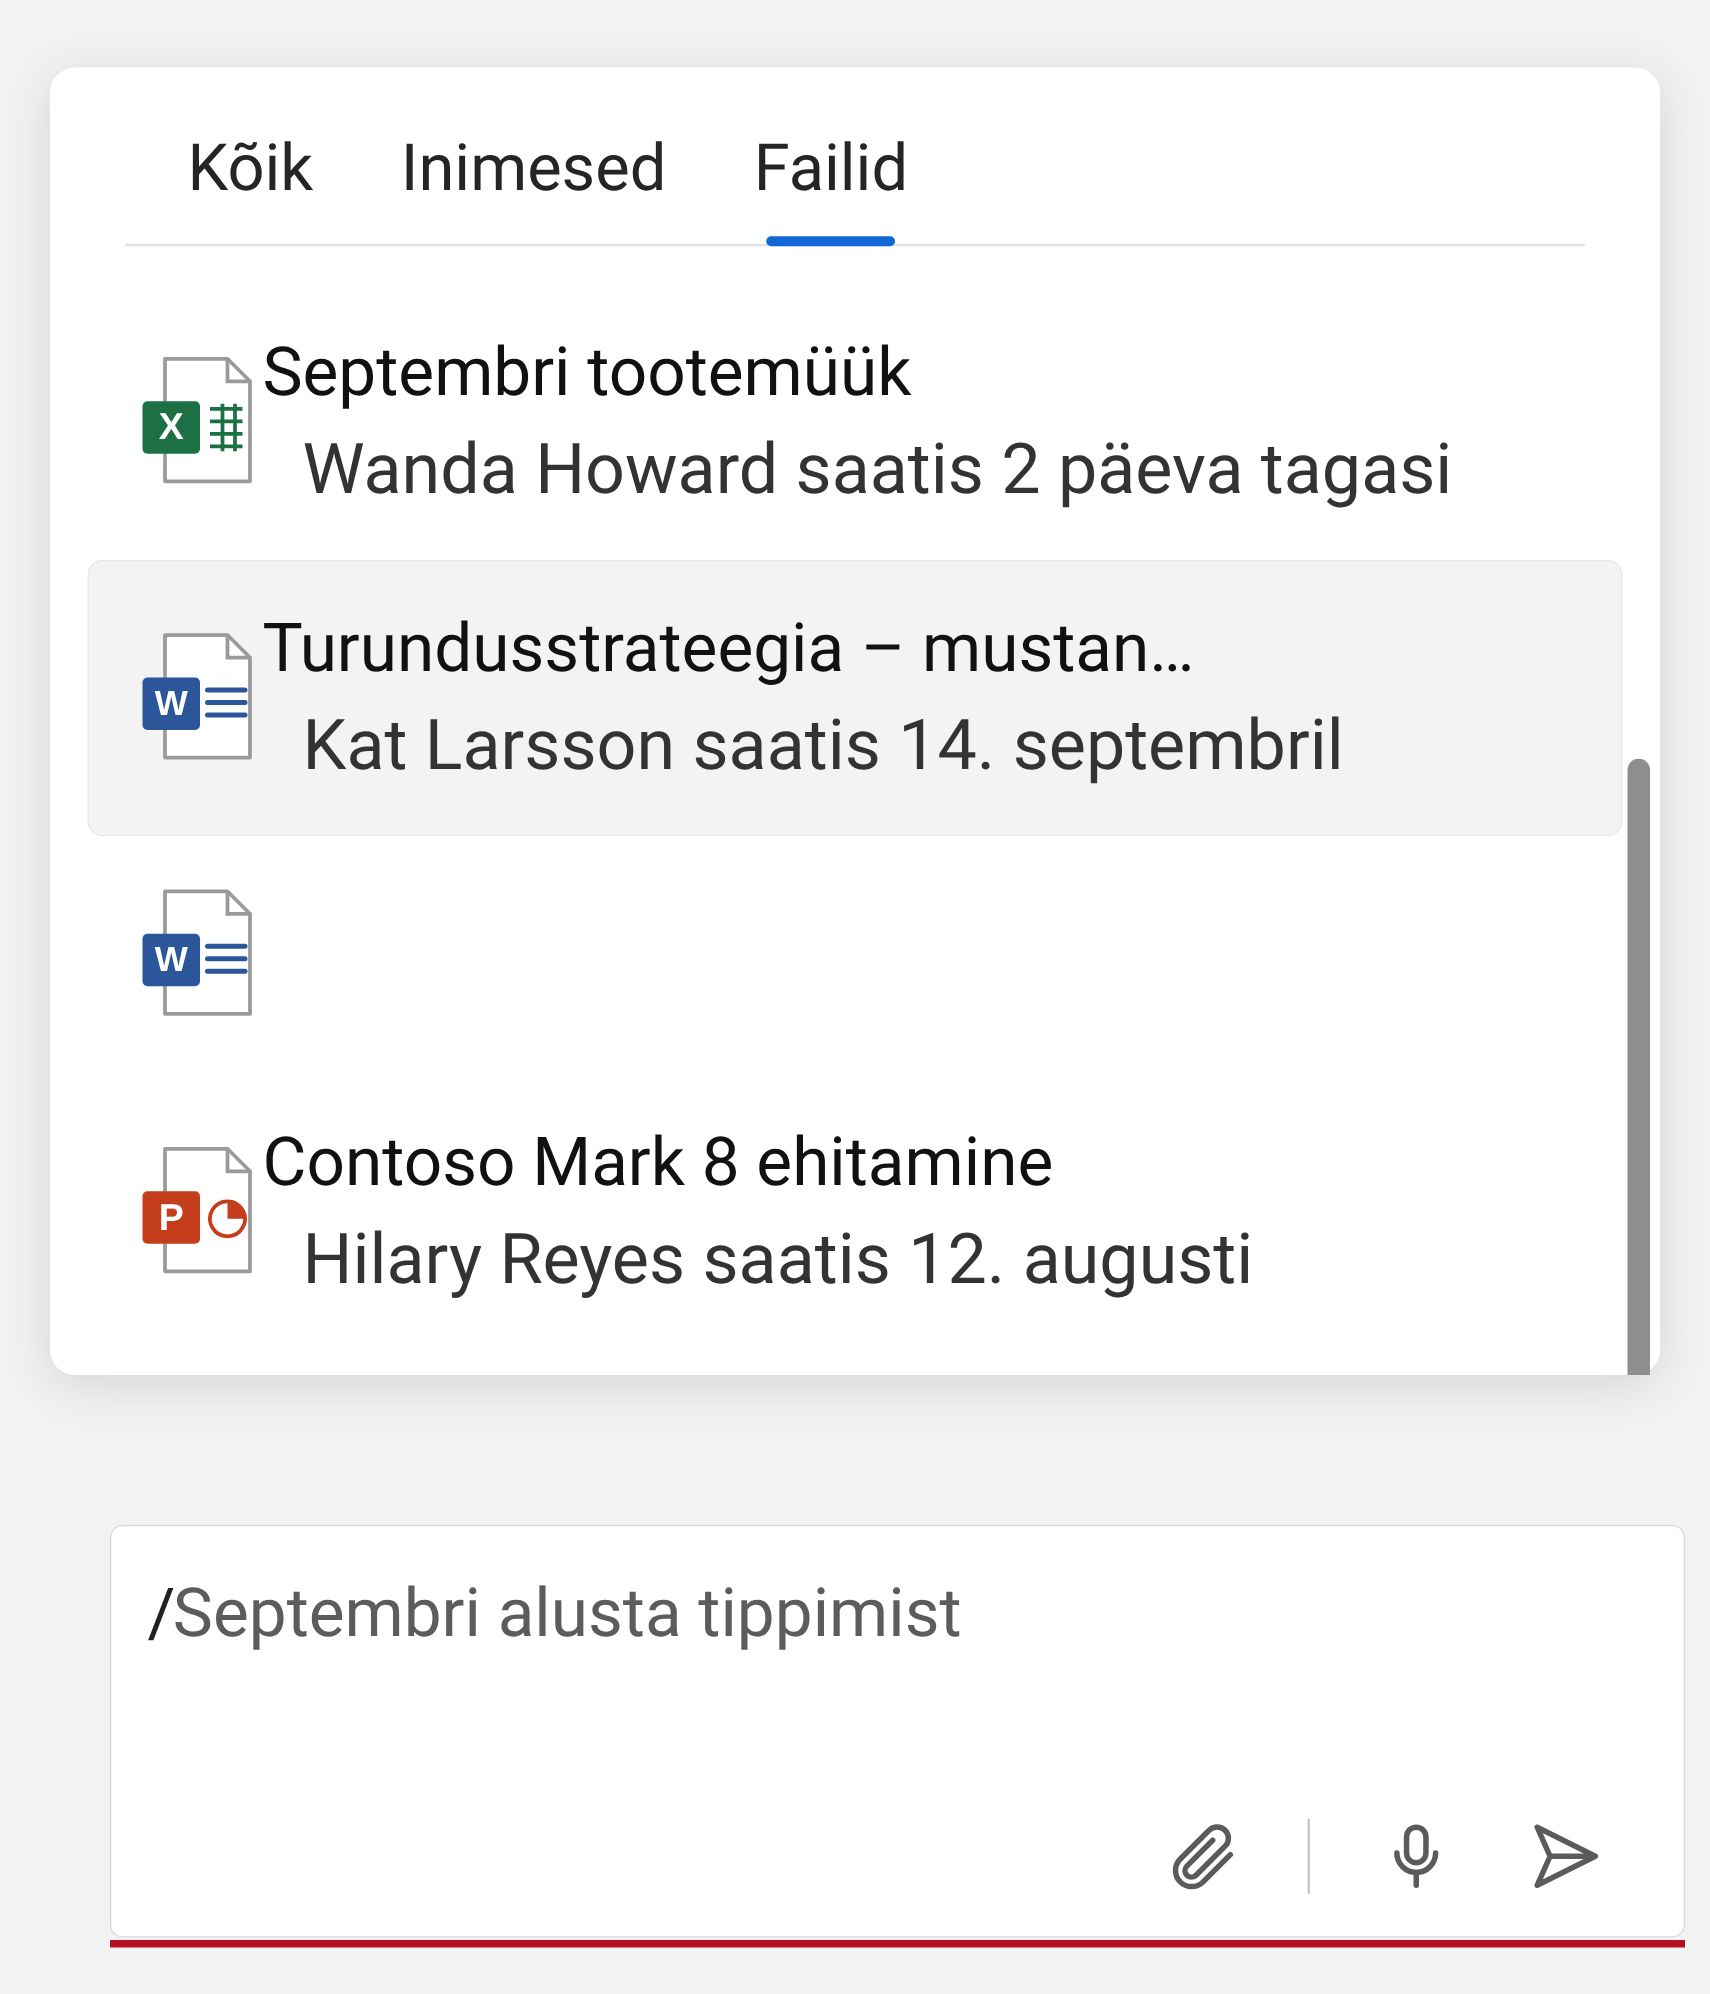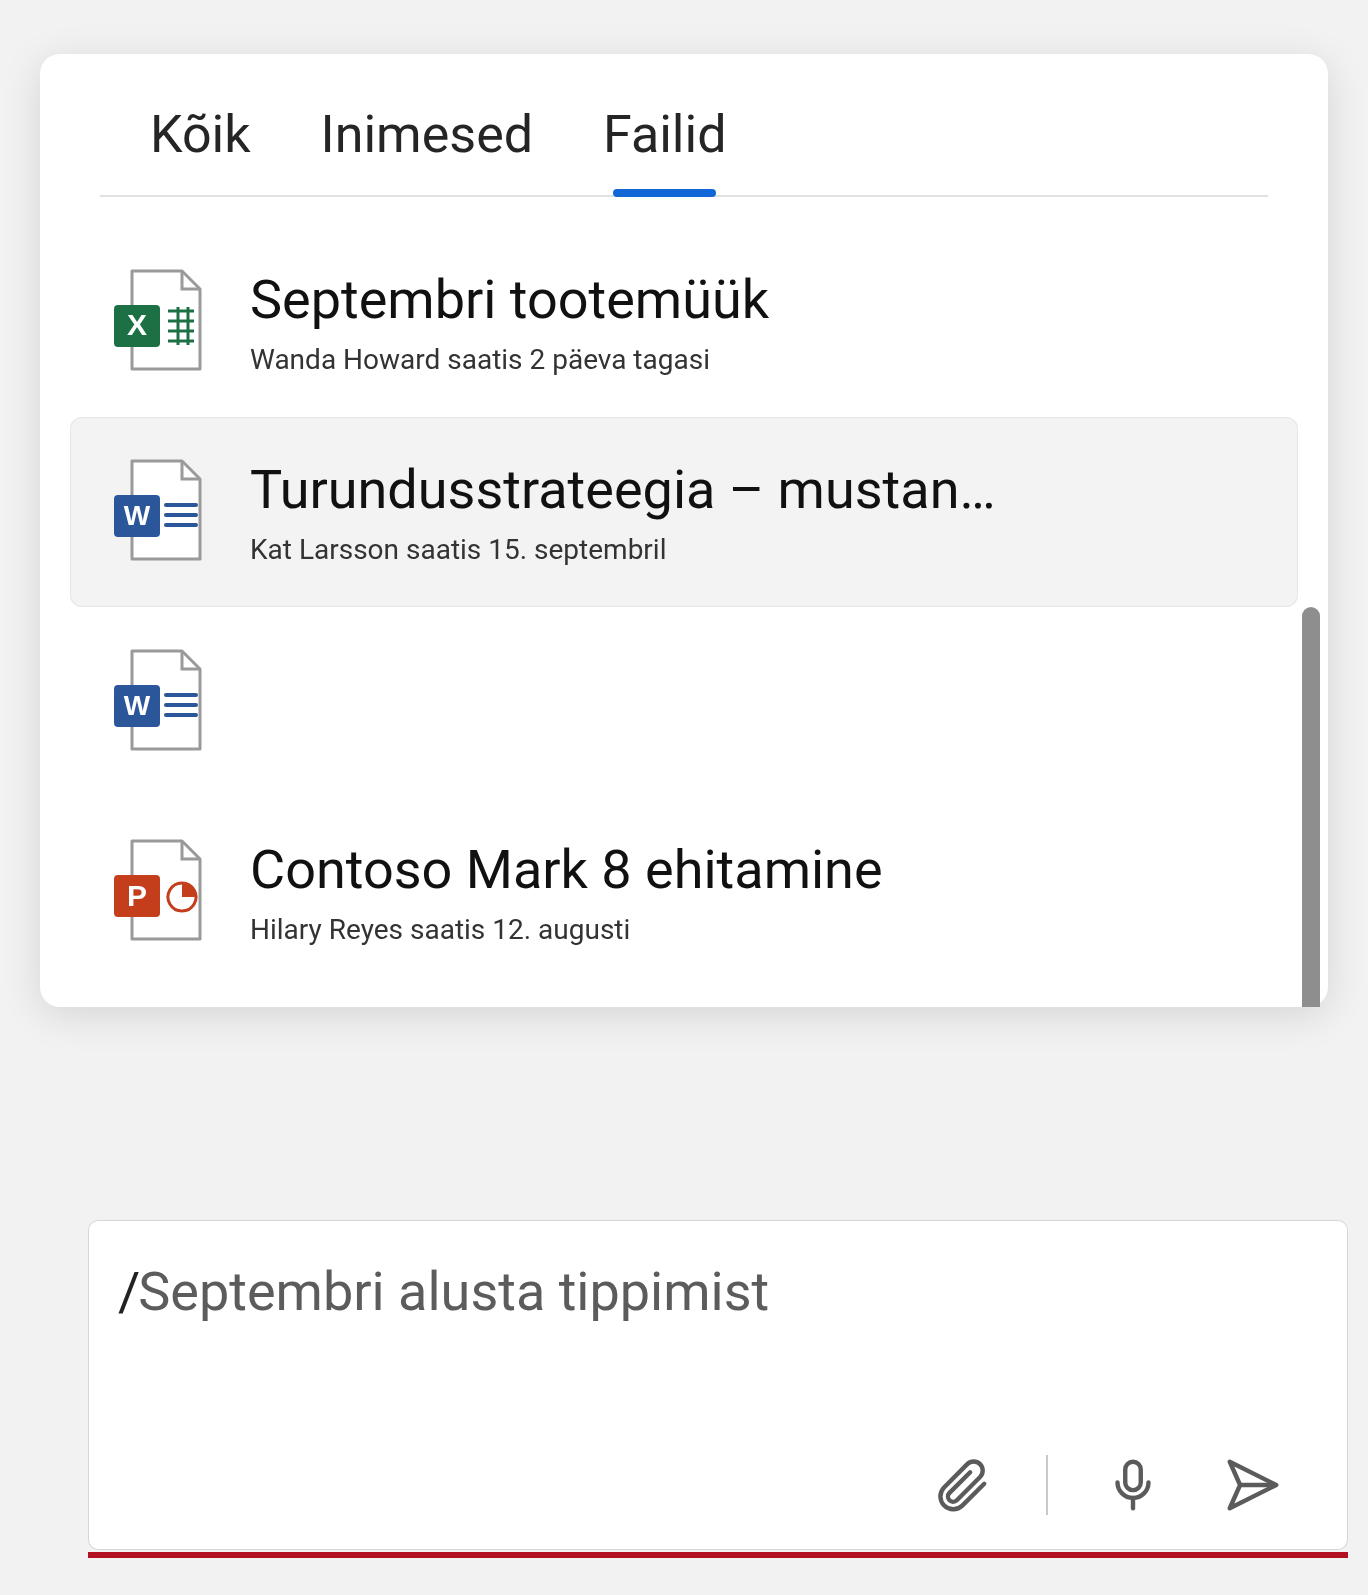--- a/index.html
+++ b/index.html
@@ -48,21 +48,20 @@
     }
     .results {
       position: relative;
       padding: 0 30px 20px 30px;
       max-height: 1060px;
       overflow: hidden;
     }
     .row {
       display: flex;
       align-items: center;
-      gap: 40px;
       padding: 40px 40px 40px 40px;
       border-radius: 12px;
       cursor: pointer;
     }
     .row.highlight {
       background: #f3f3f3;
       box-shadow: inset 0 0 0 1px #e6e6e6;
     }
     .icon-wrap {
       width: 100px;
@@ -79,22 +78,23 @@
     }
     .title {
       font-size: 54px;
       color: #111;
       white-space: nowrap;
       overflow: hidden;
       text-overflow: ellipsis;
       margin-bottom: 12px;
     }
     .subtitle {
-      font-size: 28px;
+      font-size: 56px;
       color: #333;
+      margin-left: 32px;
     }
     .scrollbar {
       position: absolute;
       right: 8px;
       top: 380px;
       width: 18px;
       height: 570px;
       background: #8e8e8e;
       border-radius: 10px;
     }
@@ -256,21 +256,21 @@
       </div>
     </div>
     <div class="row highlight">
       <div class="icon-wrap">
         <svg>
             <use href="#icon-word"></use>
           </svg>
       </div>
       <div class="text-col">
         <div class="title">Turundusstrateegia – mustan…</div>
-        <div class="subtitle">Kat Larsson saatis 15. septembril</div>
+        <div class="subtitle">Kat Larsson saatis 14. septembril</div>
       </div>
     </div>
     <div class="row">
       <div class="icon-wrap">
         <svg>
             <use href="#icon-word"></use>
           </svg>
       </div>
     </div>
     <div class="row">

